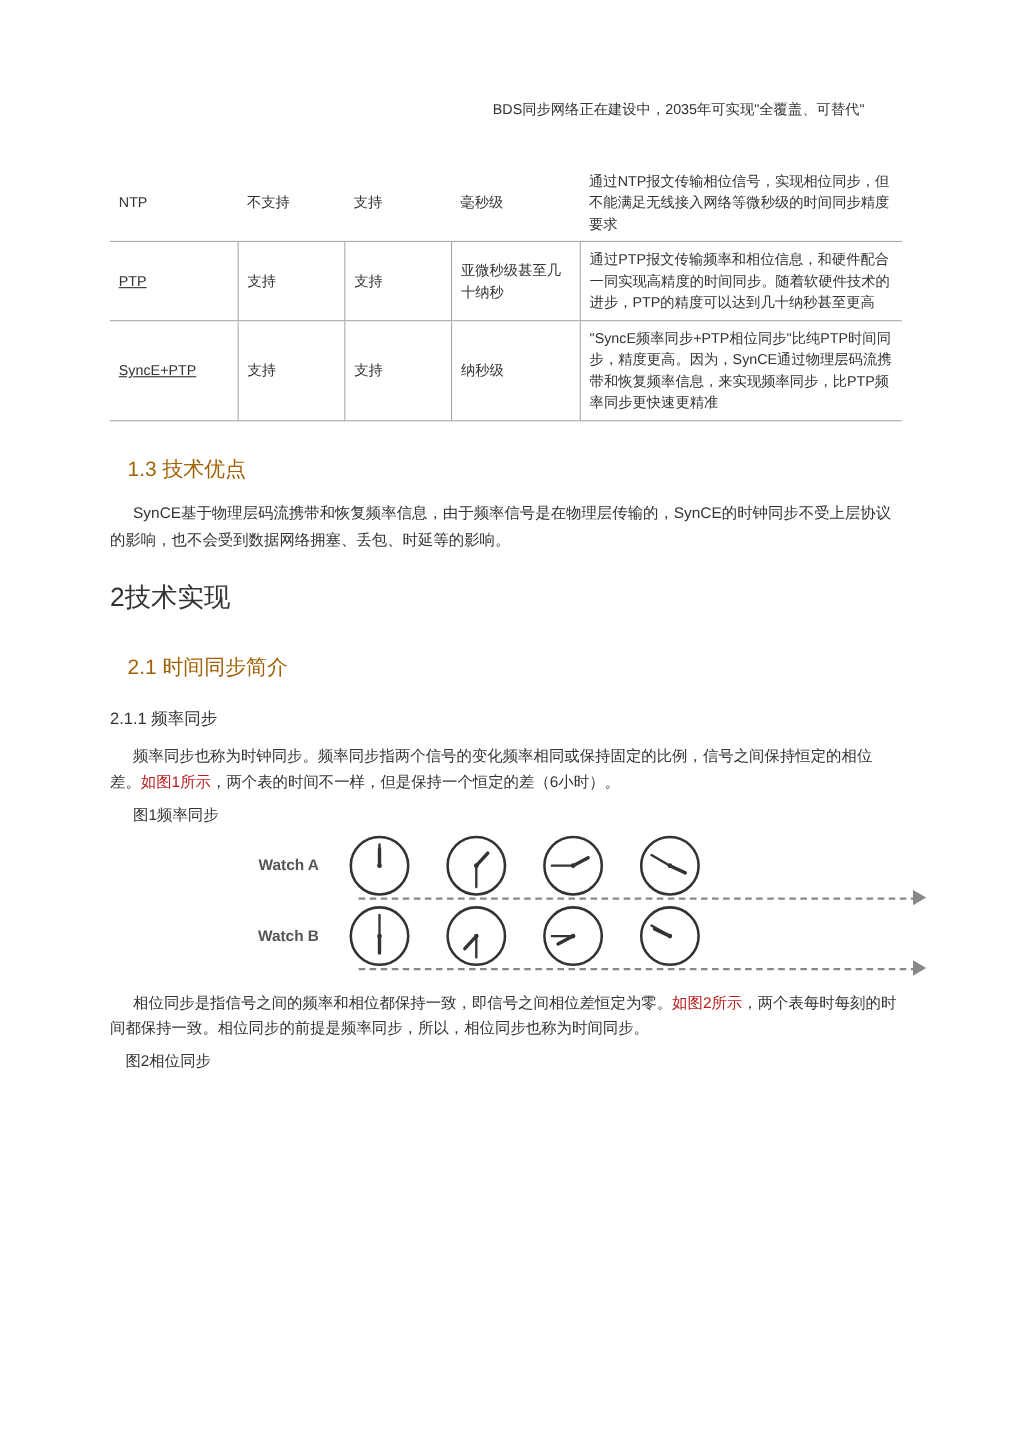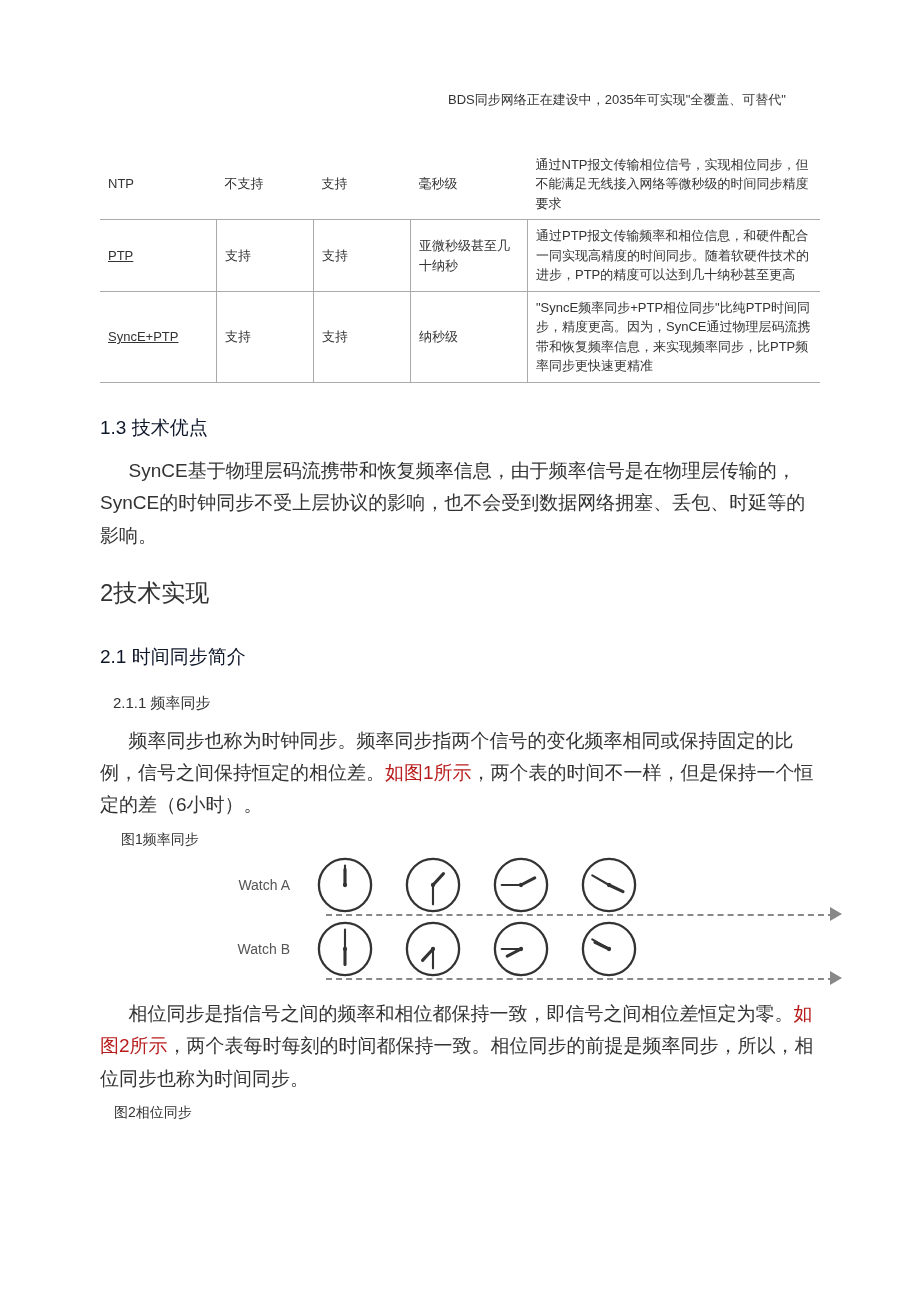--- a/index.html
+++ b/index.html
@@ -43,55 +43,56 @@
     border-right: none;
   }
   table.comp tr:first-child td { border: none; }
   .col-name { width: 100px; }
   .col-a { width: 80px; }
   .col-b { width: 80px; }
   .col-c { width: 100px; }
   h2.sec {
     font-size: 19px;
     font-weight: 400;
-    color: #0f172a;
-    margin: 30px 0 12px 0;
+    color: #a16207;
+    margin: 30px 0 12px 16px;
   }
   h1.big {
     font-size: 24px;
     font-weight: 400;
     color: #333333;
     margin: 22px 0 10px 0;
   }
   h3.subsub {
     font-size: 15px;
     font-weight: 400;
     color: #333333;
-    margin: 18px 0 10px 13px;
+    margin: 18px 0 10px 0;
   }
   .para {
     margin: 0 0 6px 0;
     text-indent: 1.5em;
-    font-size: 19px;
+    font-size: 14px;
     line-height: 1.7;
   }
   .caption {
     font-size: 14px;
     margin: 2px 0 6px 0;
   }
   .link { color: #b91c1c; }
   .figure-wrap {
     margin: 6px 0 20px 120px;
   }
   .watch-row {
     display: flex;
     align-items: center;
     gap: 26px;
     margin-bottom: 6px;
     position: relative;
+    font-weight: bold;
   }
   .watch-label {
     width: 70px;
     font-size: 14px;
     color: #555;
     text-align: right;
   }
   .clocks {
     display: flex;
     gap: 30px;

